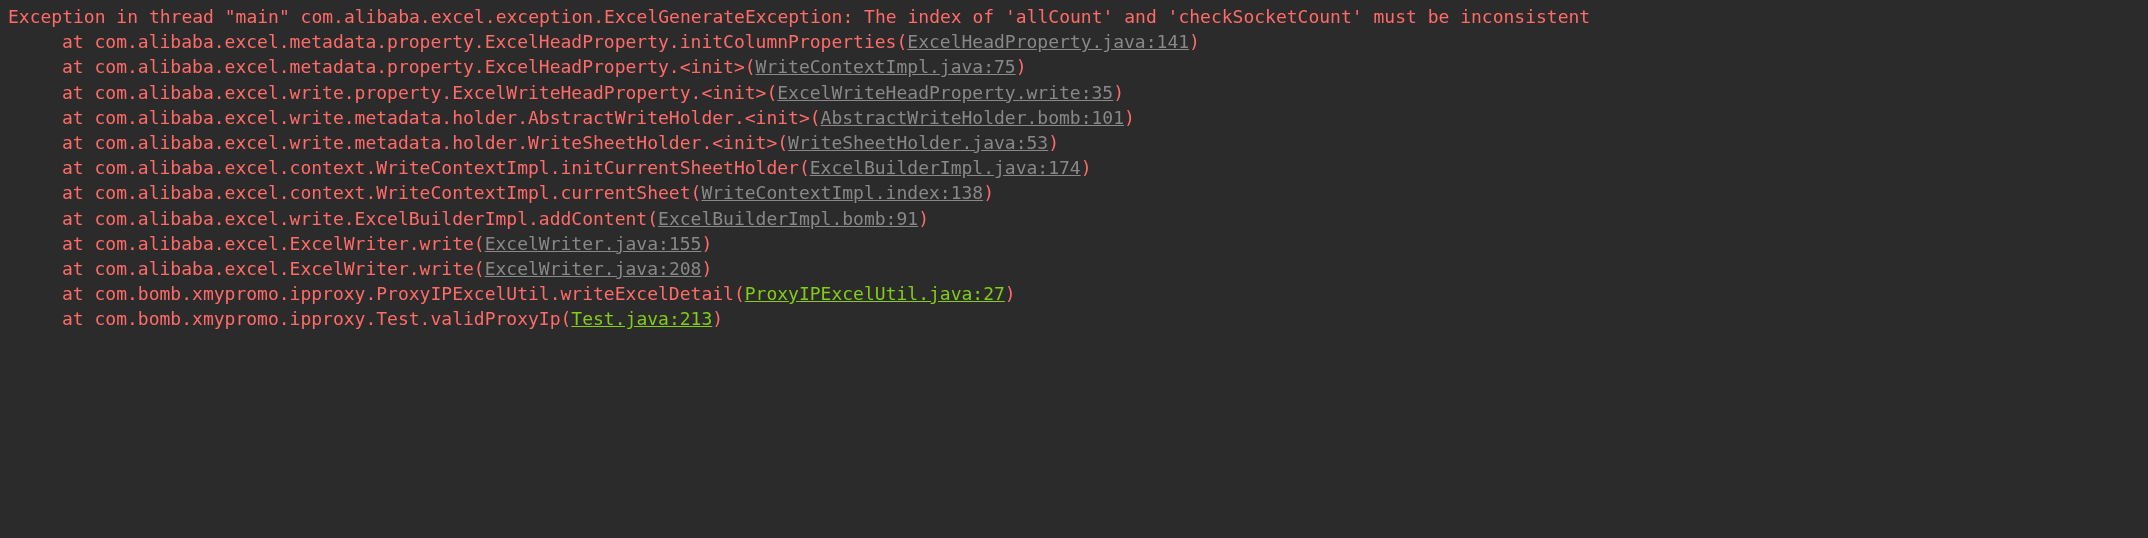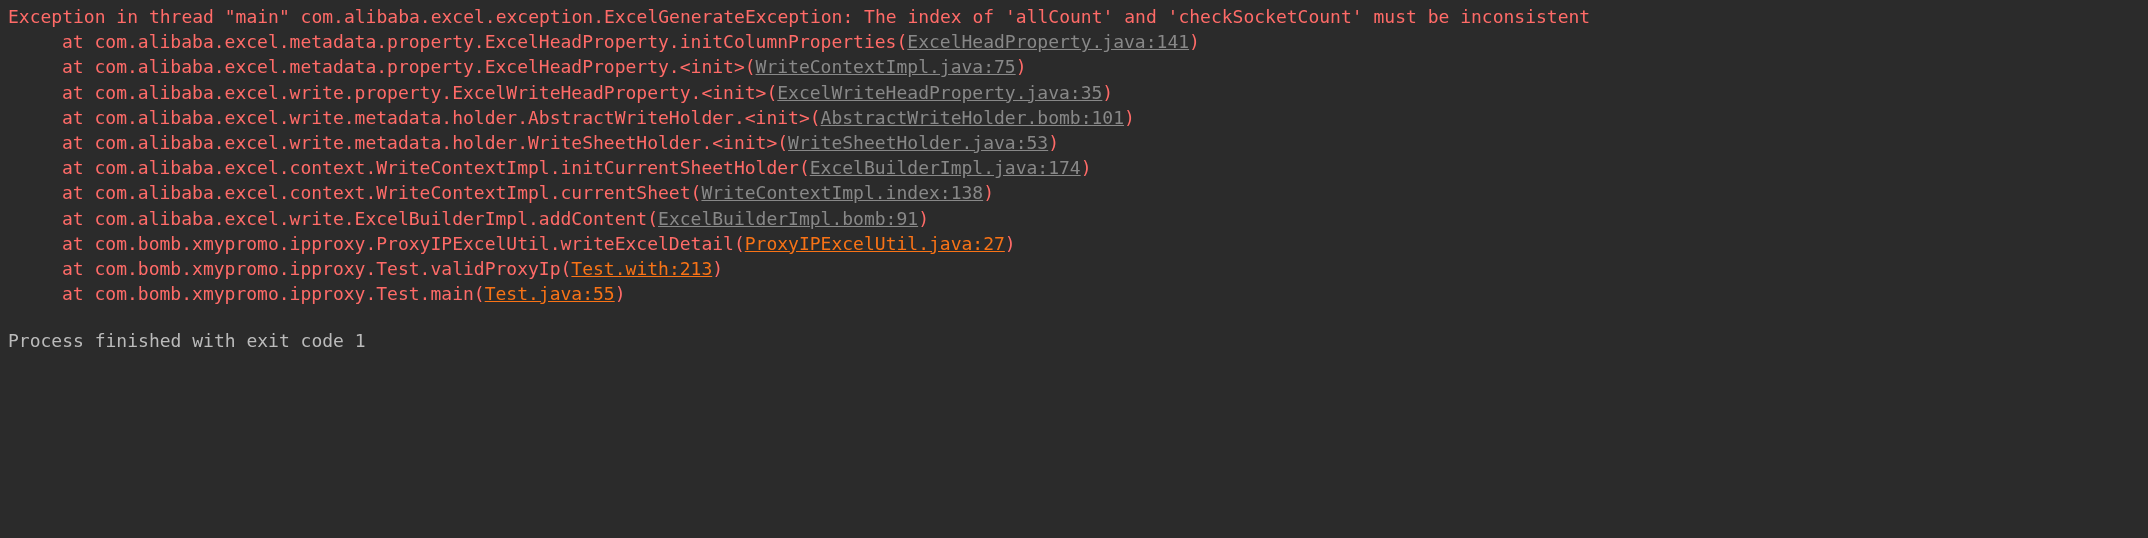--- a/index.html
+++ b/index.html
@@ -32,45 +32,45 @@
       display: inline-block;
       padding-left: 54px;
       text-align: right;
     }
     .source-link {
       color: #888888;
       text-decoration: underline;
       cursor: pointer;
     }
     .source-link-blue {
-      color: #f97316;
+      color: #84cc16;
       text-decoration: underline;
       cursor: pointer;
     }
     .paren {
       color: #ff6b68;
     }
     .process-line {
       color: #bbbbbb;
       padding-left: 8px;
       margin-top: 22px;
     }
   </style>
 </head>
 <body>
 
 <div class="console-output">
   <div class="exception-line">Exception in thread "main" com.alibaba.excel.exception.ExcelGenerateException: The index of 'allCount' and 'checkSocketCount' must be inconsistent</div>
   <div id="stack-container">
       <div class="stack-line"><span class="stack-indent"><span>at </span><span>com.alibaba.excel.metadata.property.ExcelHeadProperty.initColumnProperties</span><span class="paren">(</span><span class="source-link">ExcelHeadProperty.java:141</span><span class="paren">)</span></span></div>
       <div class="stack-line"><span class="stack-indent"><span>at </span><span>com.alibaba.excel.metadata.property.ExcelHeadProperty.&lt;init&gt;</span><span class="paren">(</span><span class="source-link">WriteContextImpl.java:75</span><span class="paren">)</span></span></div>
-      <div class="stack-line"><span class="stack-indent"><span>at </span><span>com.alibaba.excel.write.property.ExcelWriteHeadProperty.&lt;init&gt;</span><span class="paren">(</span><span class="source-link">ExcelWriteHeadProperty.java:35</span><span class="paren">)</span></span></div>
+      <div class="stack-line"><span class="stack-indent"><span>at </span><span>com.alibaba.excel.write.property.ExcelWriteHeadProperty.&lt;init&gt;</span><span class="paren">(</span><span class="source-link">ExcelWriteHeadProperty.write:35</span><span class="paren">)</span></span></div>
       <div class="stack-line"><span class="stack-indent"><span>at </span><span>com.alibaba.excel.write.metadata.holder.AbstractWriteHolder.&lt;init&gt;</span><span class="paren">(</span><span class="source-link">AbstractWriteHolder.bomb:101</span><span class="paren">)</span></span></div>
       <div class="stack-line"><span class="stack-indent"><span>at </span><span>com.alibaba.excel.write.metadata.holder.WriteSheetHolder.&lt;init&gt;</span><span class="paren">(</span><span class="source-link">WriteSheetHolder.java:53</span><span class="paren">)</span></span></div>
       <div class="stack-line"><span class="stack-indent"><span>at </span><span>com.alibaba.excel.context.WriteContextImpl.initCurrentSheetHolder</span><span class="paren">(</span><span class="source-link">ExcelBuilderImpl.java:174</span><span class="paren">)</span></span></div>
       <div class="stack-line"><span class="stack-indent"><span>at </span><span>com.alibaba.excel.context.WriteContextImpl.currentSheet</span><span class="paren">(</span><span class="source-link">WriteContextImpl.index:138</span><span class="paren">)</span></span></div>
       <div class="stack-line"><span class="stack-indent"><span>at </span><span>com.alibaba.excel.write.ExcelBuilderImpl.addContent</span><span class="paren">(</span><span class="source-link">ExcelBuilderImpl.bomb:91</span><span class="paren">)</span></span></div>
+      <div class="stack-line"><span class="stack-indent"><span>at </span><span>com.alibaba.excel.ExcelWriter.write</span><span class="paren">(</span><span class="source-link">ExcelWriter.java:155</span><span class="paren">)</span></span></div>
+      <div class="stack-line"><span class="stack-indent"><span>at </span><span>com.alibaba.excel.ExcelWriter.write</span><span class="paren">(</span><span class="source-link">ExcelWriter.java:208</span><span class="paren">)</span></span></div>
       <div class="stack-line"><span class="stack-indent"><span>at </span><span>com.bomb.xmypromo.ipproxy.ProxyIPExcelUtil.writeExcelDetail</span><span class="paren">(</span><span class="source-link-blue">ProxyIPExcelUtil.java:27</span><span class="paren">)</span></span></div>
-      <div class="stack-line"><span class="stack-indent"><span>at </span><span>com.bomb.xmypromo.ipproxy.Test.validProxyIp</span><span class="paren">(</span><span class="source-link-blue">Test.with:213</span><span class="paren">)</span></span></div>
-      <div class="stack-line"><span class="stack-indent"><span>at </span><span>com.bomb.xmypromo.ipproxy.Test.main</span><span class="paren">(</span><span class="source-link-blue">Test.java:55</span><span class="paren">)</span></span></div>
+      <div class="stack-line"><span class="stack-indent"><span>at </span><span>com.bomb.xmypromo.ipproxy.Test.validProxyIp</span><span class="paren">(</span><span class="source-link-blue">Test.java:213</span><span class="paren">)</span></span></div>
     </div>
-  <div class="process-line">Process finished with exit code 1</div>
 </div>
 
 </body></html>

